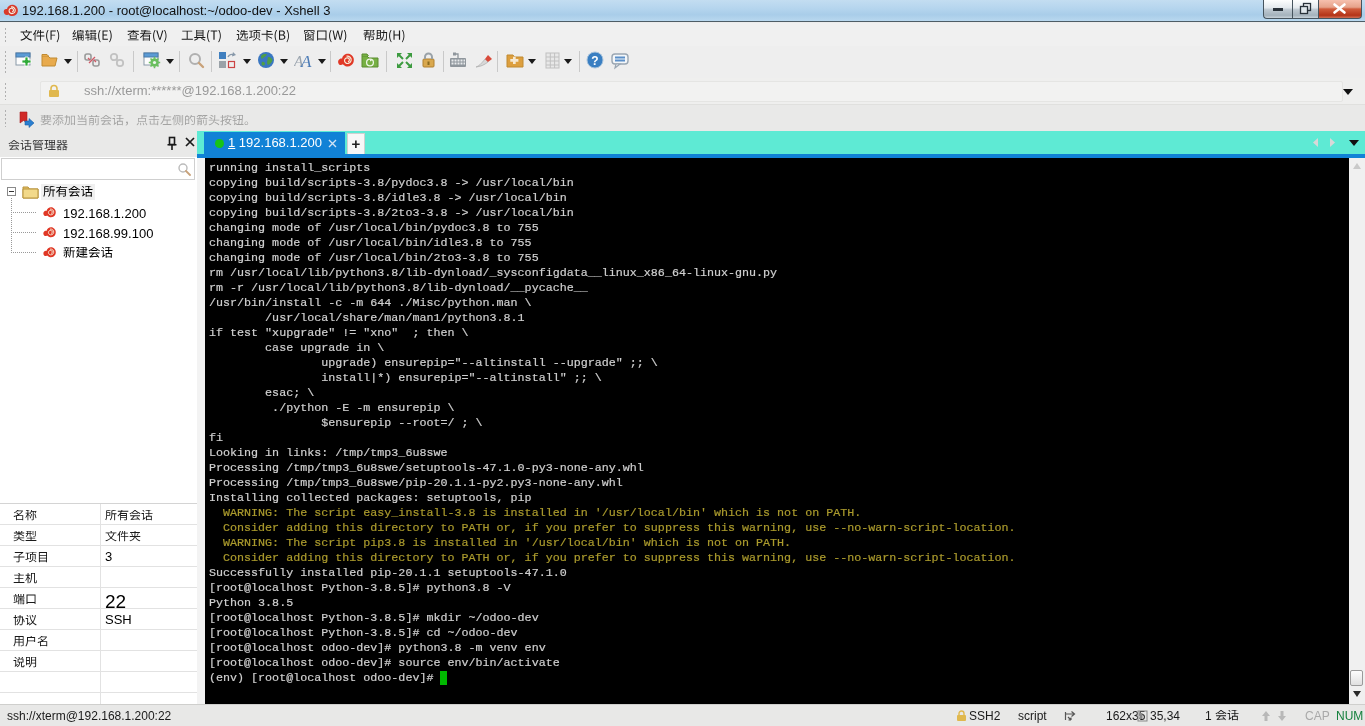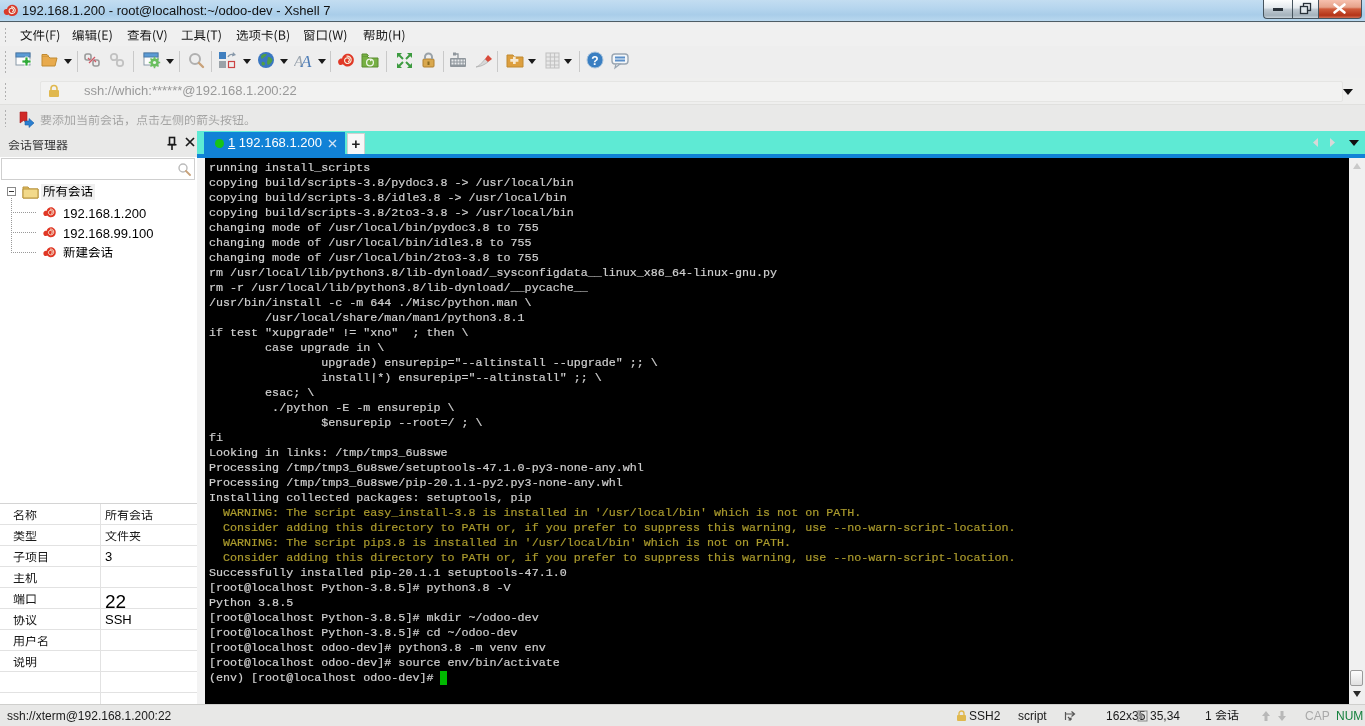--- a/index.html
+++ b/index.html
@@ -65,21 +65,21 @@
 .sbar{position:absolute;right:0;top:158px;width:16px;bottom:22px;background:#f0f0f0}
 
 .statusbar{position:absolute;left:0;bottom:0;width:1365px;height:22px;background:#e8e8e7;
  border-top:1px solid #cfcfcd;font-size:12px;color:#1a1a1a}
 </style></head><body>
 <div class="titlebar">
     <svg style="position:absolute;left:3px;top:2px" width="17" height="17" viewBox="0 0 17 17">
       <path d="M1 11 C0 8 2 6.5 4 7 C4.5 4 8 2 11 3 C14 4 15.5 7 14.7 10 C14 13 11 14.6 8 14 C7 13.8 6 13.2 5.4 12.4 C4 13.4 1.6 13 1 11 Z" fill="#d93a2b"></path>
       <path d="M8 5 C10.5 4.5 12.7 6.5 12.2 9 C11.8 11.3 9 12.3 7.2 11 C5.8 10 5.7 7.8 7 6.7 C8 5.9 9.7 6.2 10.3 7.4 C10.8 8.4 10.2 9.7 9.1 9.9" fill="none" stroke="#f3f0e2" stroke-width="1.1"></path>
     </svg>
-    <div class="title-txt">192.168.1.200 - root@localhost:~/odoo-dev - Xshell 7</div>
+    <div class="title-txt">192.168.1.200 - root@localhost:~/odoo-dev - Xshell 3</div>
     <div class="winbtns">
       <div class="wb min"><svg width="27" height="17">
           <rect x="9" y="8" width="10" height="3" fill="#29323a"></rect>
         </svg></div>
       <div class="wb res"><svg width="25" height="17">
           <rect x="10.5" y="3.5" width="7" height="7" fill="none" stroke="#29323a" stroke-width="1.3"></rect>
           <rect x="7.5" y="6.5" width="7" height="7" fill="#dfe7ec" stroke="#29323a" stroke-width="1.3"></rect>
         </svg></div>
       <div class="wb cls"><svg width="41" height="17" viewBox="0 0 41 17">
           <path d="M15.5 4.5 L25.5 12.5 M25.5 4.5 L15.5 12.5" stroke="#fff" stroke-width="2.6" stroke-linecap="round"></path>
@@ -250,21 +250,21 @@
     <div class="dd" style="left:528px"></div>
     <div class="dd" style="left:564px"></div>
   </div>
 <div class="addrbar">
     <div class="grip"></div>
     <div class="addrfield"></div>
     <svg style="position:absolute;left:47px;top:6px" width="14" height="14" viewBox="0 0 14 14">
       <rect x="2" y="6" width="10" height="7" rx="1" fill="#e0b84e"></rect>
       <path d="M4 6 V4.5 a3 3 0 0 1 6 0 V6" fill="none" stroke="#e0b84e" stroke-width="1.6"></path>
     </svg>
-    <div class="addrtxt">ssh://which:******@192.168.1.200:22</div>
+    <div class="addrtxt">ssh://xterm:******@192.168.1.200:22</div>
     <div class="addr-dd"></div>
   </div>
 <div class="notifbar">
     <div class="grip"></div>
     <svg style="position:absolute;left:18px;top:6px" width="17" height="17" viewBox="0 0 17 17">
       <path d="M2 1 h7 v11 l-3.5 -2.5 L2 12 Z" fill="#d02a28" stroke="#a82020" stroke-width="0.6"></path>
       <path d="M7 10 h4 v-2.5 l5 4.5 -5 4.5 v-2.5 h-4 z" fill="#2a7fd0" stroke="#1a5fa8" stroke-width="0.6"></path>
     </svg>
     <div style="position:absolute;left:40px;top:7px"><svg class="st" style="width:216px;height:13px;" viewBox="0 0 216 13">
         <path d="M8.1 6.6C7.7 7.3 7.1 7.8 6.4 8.2C5.5 8.0 4.6 7.8 3.7 7.7C4.0 7.3 4.3 7.0 4.5 6.6ZM1.4 1.6V4.7H4.6C4.5 5.1 4.3 5.4 4.0 5.8H0.6V6.6H3.5C3.1 7.2 2.6 7.7 2.2 8.1C3.3 8.3 4.2 8.5 5.2 8.8C4.0 9.2 2.5 9.4 0.7 9.5C0.9 9.7 1.0 10.0 1.1 10.3C3.3 10.1 5.1 9.8 6.5 9.1C8.0 9.5 9.3 9.9 10.3 10.3L11.1 9.6C10.1 9.3 8.9 8.9 7.5 8.5C8.2 8.0 8.7 7.4 9.1 6.6H11.4V5.8H5.1C5.3 5.5 5.4 5.2 5.6 4.9L5.0 4.7H10.7V1.6H7.8V0.6H11.2V-0.2H0.8V0.6H4.1V1.6ZM5.0 0.6H6.9V1.6H5.0ZM2.3 2.4H4.1V4.0H2.3ZM5.0 2.4H6.9V4.0H5.0ZM7.8 2.4H9.8V4.0H7.8Z M16.9 5.9C16.6 6.8 16.1 7.8 15.4 8.5L16.0 9.0C16.8 8.3 17.3 7.1 17.6 6.2ZM19.7 6.3C20.1 7.1 20.4 8.2 20.5 8.9L21.2 8.6C21.1 7.9 20.8 6.9 20.4 6.1ZM21.2 6.0C21.9 6.9 22.6 8.2 22.9 9.0L23.6 8.6C23.3 7.8 22.6 6.6 21.9 5.7ZM18.4 4.6V9.3C18.4 9.5 18.3 9.5 18.2 9.5C18.0 9.5 17.5 9.5 16.9 9.5C17.0 9.8 17.1 10.1 17.2 10.3C18.0 10.3 18.5 10.3 18.8 10.2C19.1 10.0 19.2 9.8 19.2 9.3V4.6ZM13.0 0.0C13.7 0.4 14.6 0.9 15.0 1.4L15.5 0.6C15.1 0.2 14.2 -0.3 13.5 -0.6ZM12.5 3.3C13.2 3.6 14.0 4.1 14.5 4.5L15.0 3.8C14.5 3.4 13.7 2.9 12.9 2.6ZM12.7 9.7 13.5 10.2C14.1 9.1 14.7 7.7 15.1 6.5L14.4 6.0C13.9 7.3 13.2 8.8 12.7 9.7ZM15.9 -0.0V0.8H18.6C18.4 1.4 18.3 1.9 18.0 2.4H15.4V3.3H17.6C17.0 4.2 16.2 5.1 15.0 5.6C15.2 5.8 15.5 6.1 15.6 6.3C17.0 5.6 17.9 4.5 18.6 3.3H20.1C20.8 4.5 21.9 5.6 23.1 6.1C23.2 5.9 23.5 5.6 23.7 5.4C22.7 5.0 21.7 4.2 21.0 3.3H23.4V2.4H19.0C19.2 1.9 19.4 1.4 19.5 0.8H23.0V-0.0Z M30.9 0.8V10.1H31.7V9.3H34.1V10.0H35.0V0.8ZM31.7 8.4V1.6H34.1V8.4ZM26.3 -0.6 26.3 1.6H24.6V2.4H26.3C26.2 5.5 25.8 8.1 24.3 9.7C24.6 9.9 24.9 10.1 25.0 10.3C26.7 8.6 27.1 5.7 27.2 2.4H29.0C28.9 7.1 28.8 8.7 28.5 9.0C28.4 9.2 28.3 9.3 28.1 9.2C27.9 9.2 27.4 9.2 26.8 9.2C27.0 9.4 27.1 9.8 27.1 10.1C27.6 10.1 28.2 10.1 28.5 10.1C28.9 10.0 29.1 9.9 29.3 9.6C29.7 9.1 29.8 7.4 29.9 2.0C29.9 1.9 29.9 1.6 29.9 1.6H27.2L27.2 -0.6Z M37.5 0.1C38.1 1.0 38.7 2.1 39.0 2.9L39.9 2.5C39.6 1.8 38.9 0.6 38.3 -0.2ZM45.6 -0.3C45.3 0.6 44.6 1.9 44.1 2.7L44.9 3.0C45.4 2.2 46.1 1.0 46.6 0.0ZM37.4 8.9V9.8H45.5V10.3H46.4V3.5H42.5V-0.7H41.5V3.5H37.6V4.4H45.5V6.2H38.0V7.0H45.5V8.9Z M55.2 3.2V8.1H56.1V3.2ZM57.7 2.8V9.2C57.7 9.4 57.6 9.4 57.4 9.4C57.2 9.4 56.6 9.4 55.8 9.4C56.0 9.6 56.1 10.0 56.2 10.3C57.1 10.3 57.7 10.3 58.1 10.1C58.4 10.0 58.6 9.7 58.6 9.2V2.8ZM56.7 -0.8C56.4 -0.2 56.0 0.6 55.5 1.2H51.9L52.5 1.0C52.3 0.5 51.8 -0.2 51.3 -0.7L50.5 -0.4C50.9 0.1 51.4 0.7 51.6 1.2H48.6V2.0H59.4V1.2H56.6C56.9 0.7 57.3 0.1 57.6 -0.5ZM52.9 5.7V7.0H50.2V5.7ZM52.9 5.0H50.2V3.9H52.9ZM49.4 3.1V10.3H50.2V7.7H52.9V9.3C52.9 9.4 52.9 9.5 52.7 9.5C52.5 9.5 52.0 9.5 51.4 9.5C51.5 9.7 51.6 10.0 51.7 10.3C52.5 10.3 53.0 10.3 53.4 10.1C53.7 10.0 53.8 9.7 53.8 9.3V3.1Z M61.9 10.1C62.3 9.9 63.0 9.8 69.4 9.3C69.6 9.7 69.9 10.0 70.1 10.3L70.9 9.8C70.3 8.9 69.2 7.6 68.1 6.7L67.4 7.1C67.8 7.5 68.3 8.0 68.7 8.5L63.3 8.9C64.1 8.1 65.0 7.2 65.7 6.2H71.0V5.3H61.1V6.2H64.5C63.7 7.3 62.8 8.2 62.5 8.5C62.1 8.8 61.8 9.1 61.6 9.1C61.7 9.4 61.8 9.9 61.9 10.1ZM66.0 -0.7C65.0 0.9 62.9 2.4 60.5 3.4C60.7 3.6 61.0 4.0 61.2 4.2C61.9 3.9 62.5 3.5 63.2 3.1V3.8H68.9V3.0H63.3C64.4 2.3 65.3 1.6 66.0 0.7C66.8 1.5 67.8 2.3 68.9 3.0C69.5 3.4 70.2 3.8 70.9 4.0C71.1 3.8 71.4 3.4 71.6 3.3C69.6 2.6 67.7 1.3 66.6 0.1L66.9 -0.3Z M73.2 0.1C73.8 0.7 74.6 1.5 74.9 1.9L75.5 1.3C75.2 0.8 74.4 0.1 73.8 -0.4ZM77.0 5.8V10.3H77.9V9.8H81.9V10.3H82.8V5.8H80.3V3.8H83.5V3.0H80.3V0.7C81.3 0.5 82.2 0.3 82.9 0.1L82.2 -0.6C80.9 -0.2 78.4 0.2 76.4 0.4C76.5 0.6 76.6 0.9 76.6 1.1C77.5 1.1 78.5 0.9 79.4 0.8V3.0H76.4V3.8H79.4V5.8ZM77.9 9.0V6.7H81.9V9.0ZM72.5 3.0V3.9H74.2V8.1C74.2 8.7 73.8 9.1 73.5 9.3C73.7 9.4 74.0 9.8 74.1 10.0C74.3 9.7 74.6 9.5 76.6 7.9C76.5 7.7 76.4 7.4 76.3 7.1L75.0 8.1V3.0Z M85.9 10.6C87.1 10.2 88.0 9.2 88.0 7.9C88.0 7.1 87.6 6.5 86.9 6.5C86.4 6.5 86.0 6.8 86.0 7.4C86.0 8.0 86.4 8.3 86.9 8.3L87.1 8.2C87.1 9.1 86.5 9.6 85.6 10.0Z M98.8 3.8H105.1V5.9H98.8ZM100.1 7.8C100.2 8.6 100.3 9.6 100.3 10.2L101.2 10.1C101.2 9.5 101.1 8.5 100.9 7.8ZM102.6 7.8C102.9 8.6 103.3 9.6 103.4 10.2L104.3 10.0C104.1 9.4 103.8 8.4 103.4 7.7ZM105.0 7.7C105.6 8.5 106.3 9.6 106.6 10.2L107.4 9.9C107.1 9.2 106.4 8.2 105.8 7.4ZM98.1 7.5C97.8 8.4 97.1 9.4 96.5 9.9L97.3 10.3C98.0 9.7 98.6 8.7 99.0 7.7ZM98.0 2.9V6.8H106.0V2.9H102.4V1.4H106.9V0.6H102.4V-0.7H101.5V2.9Z M109.8 5.7V9.6H117.3V10.3H118.2V5.7H117.3V8.8H114.5V4.8H119.2V3.9H114.5V2.0H118.4V1.1H114.5V-0.7H113.6V1.1H109.7V2.0H113.6V3.9H108.8V4.8H113.6V8.8H110.7V5.7Z M124.4 -0.7C124.3 -0.0 124.2 0.7 124.0 1.5H120.8V2.3H123.8C123.2 4.8 122.1 7.3 120.3 8.9C120.5 9.1 120.8 9.4 120.9 9.6C122.4 8.3 123.3 6.6 124.0 4.7V5.5H126.7V9.1H122.8V10.0H131.4V9.1H127.6V5.5H130.8V4.6H124.1C124.3 3.9 124.6 3.1 124.8 2.3H131.2V1.5H125.0C125.1 0.8 125.3 0.1 125.4 -0.6Z M137.7 8.2C138.3 8.8 139.0 9.7 139.3 10.2L139.9 9.8C139.6 9.3 138.9 8.4 138.3 7.8ZM135.5 0.0V7.5H136.2V0.7H138.8V7.5H139.6V0.0ZM142.3 -0.6V9.3C142.3 9.5 142.2 9.5 142.1 9.5C141.9 9.5 141.4 9.5 140.8 9.5C141.0 9.7 141.1 10.1 141.1 10.3C141.9 10.3 142.4 10.3 142.7 10.1C143.0 10.0 143.1 9.8 143.1 9.3V-0.6ZM140.5 0.4V7.6H141.3V0.4ZM137.2 1.5V5.6C137.2 7.1 137.0 8.7 135.1 9.8C135.3 9.9 135.5 10.2 135.6 10.3C137.6 9.2 137.9 7.2 137.9 5.6V1.5ZM134.4 -0.7C134.0 1.1 133.2 3.0 132.3 4.2C132.5 4.4 132.7 4.8 132.8 5.0C133.1 4.6 133.4 4.1 133.7 3.5V10.3H134.4V1.8C134.7 1.1 135.0 0.3 135.2 -0.5Z M150.6 4.3C151.3 5.2 152.1 6.4 152.5 7.1L153.2 6.6C152.8 5.9 152.0 4.7 151.3 3.9ZM146.9 -0.7C146.8 -0.2 146.6 0.6 146.4 1.2H145.0V10.0H145.9V9.1H149.2V1.2H147.2C147.4 0.7 147.6 0.0 147.9 -0.6ZM145.9 2.0H148.4V4.5H145.9ZM145.9 8.2V5.3H148.4V8.2ZM151.2 -0.8C150.8 0.9 150.1 2.5 149.3 3.6C149.5 3.7 149.9 4.0 150.1 4.1C150.5 3.6 150.9 2.8 151.2 2.0H154.3C154.1 6.8 153.9 8.7 153.6 9.1C153.4 9.2 153.3 9.3 153.0 9.3C152.8 9.3 152.0 9.3 151.2 9.2C151.4 9.4 151.5 9.8 151.5 10.1C152.2 10.1 152.9 10.1 153.3 10.1C153.8 10.0 154.0 9.9 154.3 9.6C154.8 9.0 155.0 7.1 155.1 1.6C155.1 1.5 155.1 1.2 155.1 1.2H151.5C151.7 0.6 151.9 0.0 152.0 -0.6Z M163.2 4.8V8.5H164.0V4.8ZM165.7 4.4V9.2C165.7 9.4 165.6 9.4 165.4 9.4C165.3 9.4 164.6 9.4 163.9 9.4C164.0 9.7 164.2 10.0 164.3 10.3C165.1 10.3 165.7 10.2 166.1 10.1C166.5 10.0 166.6 9.7 166.6 9.2V4.4ZM164.1 1.9C163.9 2.3 163.6 2.7 163.3 3.1H160.5C160.3 2.7 159.9 2.3 159.6 1.9L158.8 2.2C159.0 2.5 159.3 2.8 159.5 3.1H156.6V3.8H167.4V3.1H164.3C164.6 2.8 164.8 2.5 165.0 2.2ZM160.9 5.2V6.1H158.4V5.2ZM157.5 4.5V10.3H158.4V8.4H160.9V9.3C160.9 9.4 160.9 9.5 160.7 9.5C160.6 9.5 160.2 9.5 159.6 9.5C159.8 9.7 159.9 10.0 159.9 10.2C160.6 10.2 161.1 10.2 161.4 10.1C161.7 9.9 161.8 9.7 161.8 9.3V4.5ZM158.4 6.8H160.9V7.7H158.4ZM158.5 -0.8C158.1 0.2 157.4 1.1 156.6 1.8C156.8 1.9 157.2 2.1 157.3 2.3C157.7 1.9 158.1 1.4 158.5 0.9H159.3C159.5 1.3 159.7 1.8 159.8 2.1L160.6 1.7C160.5 1.5 160.4 1.2 160.2 0.9H161.9V0.1H159.0C159.1 -0.1 159.2 -0.4 159.3 -0.6ZM163.1 -0.8C162.8 0.1 162.2 1.0 161.5 1.6C161.7 1.7 162.1 2.0 162.3 2.1C162.6 1.8 162.9 1.4 163.2 0.9H164.3C164.6 1.3 164.9 1.8 165.0 2.2L165.8 1.8C165.7 1.5 165.5 1.2 165.3 0.9H167.3V0.1H163.7C163.8 -0.1 163.9 -0.4 164.0 -0.6Z M174.4 7.4C176.1 8.2 177.7 9.2 178.7 10.2L179.3 9.5C178.3 8.6 176.6 7.5 174.9 6.7ZM170.3 0.5C171.3 0.8 172.5 1.5 173.0 1.9L173.6 1.2C173.0 0.7 171.8 0.2 170.8 -0.2ZM169.2 2.7C170.2 3.0 171.4 3.7 171.9 4.2L172.5 3.5C171.9 3.0 170.7 2.4 169.8 2.0ZM168.7 4.8V5.6H173.8C173.1 7.5 171.8 8.8 168.7 9.5C168.9 9.7 169.1 10.1 169.2 10.3C172.6 9.4 174.1 7.8 174.8 5.6H179.4V4.8H175.0C175.3 3.2 175.3 1.4 175.3 -0.6H174.3C174.3 1.5 174.4 3.3 174.0 4.8Z M189.3 4.8C189.1 6.0 188.7 6.8 188.1 7.5C187.5 7.2 186.8 6.9 186.2 6.6C186.5 6.0 186.7 5.4 187.0 4.8ZM185.0 6.8C185.8 7.2 186.6 7.7 187.5 8.2C186.7 8.8 185.6 9.3 184.3 9.6C184.5 9.7 184.7 10.1 184.7 10.3C186.2 9.9 187.4 9.4 188.3 8.6C189.3 9.2 190.2 9.9 190.8 10.3L191.4 9.6C190.8 9.2 189.9 8.6 188.9 8.0C189.5 7.2 190.0 6.1 190.2 4.8H191.5V4.0H187.3C187.6 3.4 187.8 2.8 188.0 2.2L187.0 2.1C186.9 2.7 186.6 3.3 186.4 4.0H184.3V4.8H186.0C185.7 5.6 185.3 6.3 185.0 6.8ZM184.6 0.8V3.2H185.4V1.6H190.5V3.1H191.3V0.8H188.5C188.4 0.3 188.2 -0.3 188.0 -0.8L187.1 -0.6C187.3 -0.2 187.4 0.4 187.6 0.8ZM182.1 -0.7V1.7H180.5V2.5H182.1V5.5L180.4 6.0L180.6 6.9L182.1 6.4V9.3C182.1 9.5 182.1 9.5 181.9 9.5C181.7 9.5 181.2 9.5 180.7 9.5C180.8 9.7 180.9 10.1 181.0 10.3C181.8 10.3 182.3 10.3 182.6 10.2C182.9 10.0 183.0 9.8 183.0 9.3V6.2L184.5 5.7L184.4 4.8L183.0 5.3V2.5H184.3V1.7H183.0V-0.7Z M202.1 0.7C202.0 1.8 201.9 2.9 201.8 4.1H199.8C199.9 2.9 200.0 1.8 200.1 0.7ZM196.3 9.1V10.0H203.5V9.1H202.3C202.5 6.7 202.8 2.8 203.0 -0.1H202.5L197.1 -0.1V0.7H199.2C199.1 1.8 199.0 2.9 198.9 4.1H197.2V4.9H198.8C198.6 6.5 198.4 7.9 198.2 9.1ZM201.8 4.9C201.6 6.5 201.5 7.9 201.3 9.1H199.1C199.3 7.9 199.5 6.5 199.7 4.9ZM193.9 -0.7C193.6 0.5 193.0 1.7 192.3 2.4C192.5 2.7 192.7 3.1 192.8 3.3C193.2 2.8 193.6 2.2 193.9 1.5H196.8V0.7H194.3C194.5 0.3 194.6 -0.1 194.7 -0.5ZM192.6 5.2V6.0H194.4V8.5C194.4 9.0 193.9 9.5 193.7 9.6C193.9 9.8 194.1 10.1 194.2 10.2C194.4 10.0 194.7 9.8 196.8 8.5C196.7 8.4 196.6 8.0 196.6 7.8L195.2 8.6V6.0H196.9V5.2H195.2V3.6H196.5V2.8H193.2V3.6H194.4V5.2Z M206.3 6.4C205.3 6.4 204.5 7.2 204.5 8.3C204.5 9.3 205.3 10.1 206.3 10.1C207.3 10.1 208.2 9.3 208.2 8.3C208.2 7.2 207.3 6.4 206.3 6.4ZM206.3 9.5C205.7 9.5 205.1 8.9 205.1 8.3C205.1 7.6 205.7 7.0 206.3 7.0C207.0 7.0 207.6 7.6 207.6 8.3C207.6 8.9 207.0 9.5 206.3 9.5Z" fill="#a3a3a2"></path>

